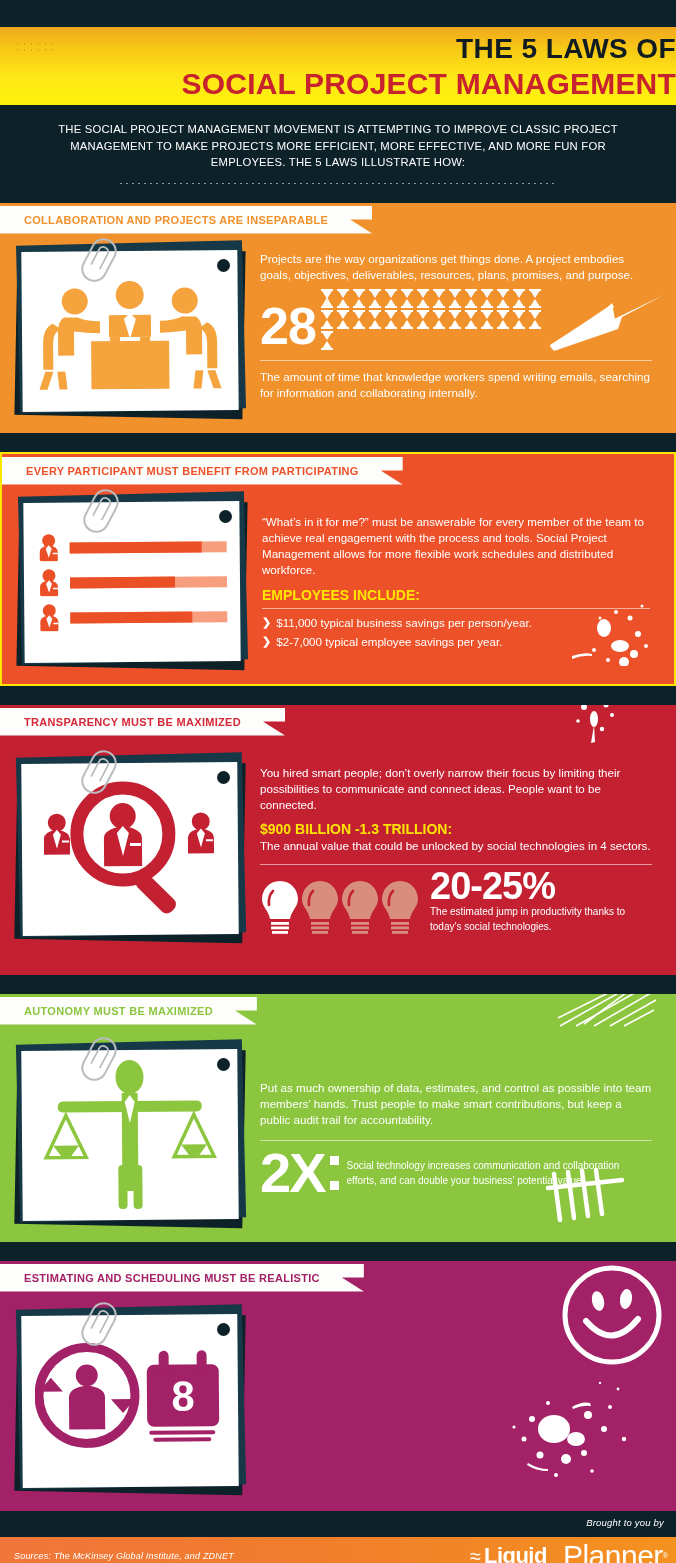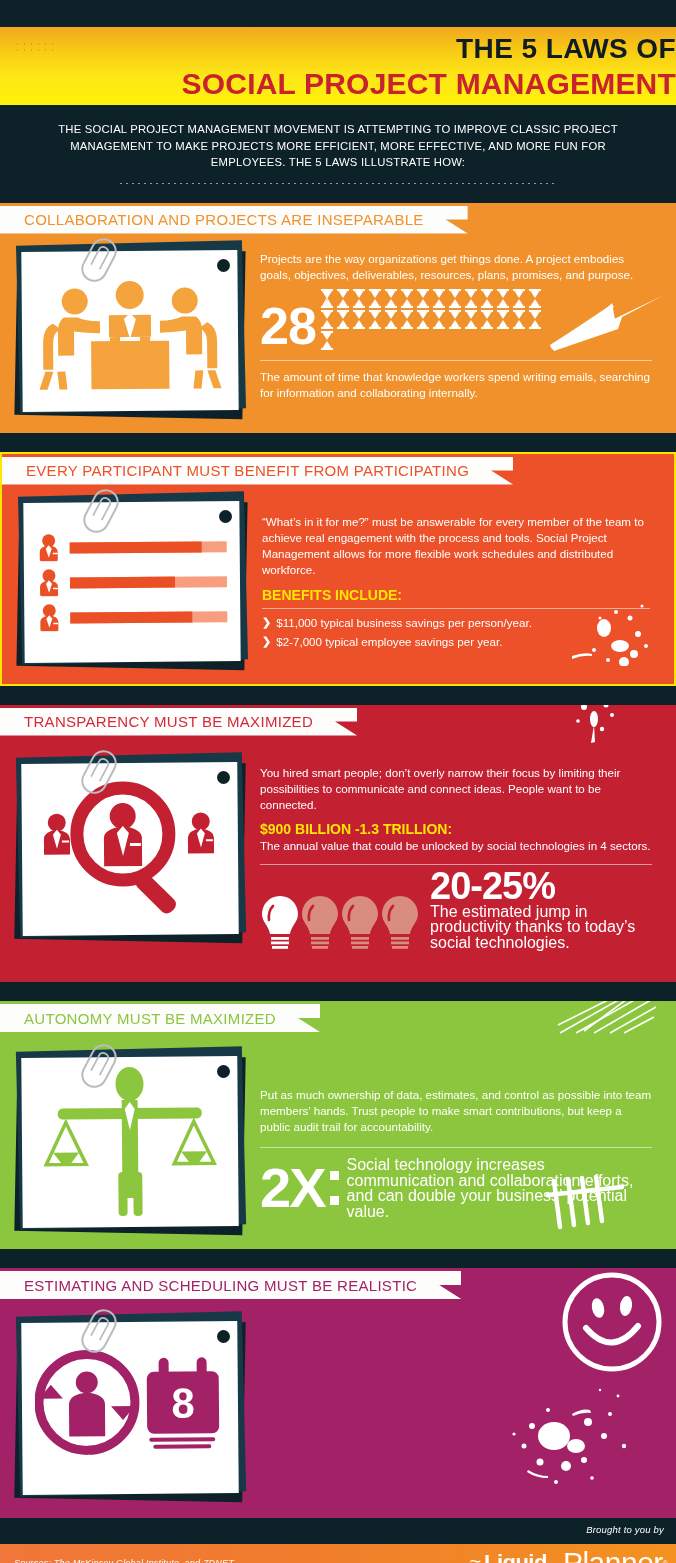--- a/index.html
+++ b/index.html
@@ -53,21 +53,21 @@
 
   .ribbon-wrap { position:relative; height:34px; }
   .ribbon {
     position:absolute; left:0; top:3px; height:28px;
     background:#fdfdfb; display:flex; align-items:center;
     padding:0 44px 0 24px;
     -webkit-clip-path:polygon(0 0, 100% 0, 100% 50%, calc(100% - 22px) 50%, 100% 100%, 0 100%);
     clip-path:polygon(0 0, 100% 0, 100% 50%, calc(100% - 22px) 50%, 100% 100%, 0 100%);
     box-shadow:0 1px 2px rgba(0,0,0,.10);
   }
-  .ribbon span { font-size:15px; font-weight:normal; letter-spacing:.3px; white-space:nowrap; }
+  .ribbon span { font-size:11px; font-weight:bold; letter-spacing:.3px; white-space:nowrap; }
 
   .sec-body { display:flex; padding:4px 14px 0 14px; }
 
   
   .card-area { width:238px; flex:0 0 238px; position:relative; padding-top:2px; }
   .card-stack { position:relative; width:232px; height:176px; }
   .card-back {
     position:absolute; left:4px; top:0; width:226px; height:168px;
     background:#163847; transform:rotate(-1.4deg);
   }
@@ -120,21 +120,21 @@
   .bar-track { height:11px; background:#f79e7e; flex:1 1 auto; margin-left:3px; }
   .bar-fill { height:11px; background:#ea4f25; }
   .splat1 { position:absolute; right:8px; bottom:4px; width:110px; height:90px; }
 
   
   .s3 { background:#c32032; padding-bottom:30px; }
   .s3 .ribbon span { color:#d6283a; }
   .bulbrow { display:flex; align-items:flex-end; margin-top:4px; }
   .bulb { width:40px; height:58px; }
   .pct { font-size:38px; font-weight:bold; line-height:34px; letter-spacing:-1px; }
-  .pctsub { font-size:16px; line-height:15.5px; margin-top:1px; }
+  .pctsub { font-size:10px; line-height:15.5px; margin-top:1px; }
   .splat3 { position:absolute; right:48px; top:-8px; width:64px; height:58px; }
 
   
   .s4 { background:#8cc63e; padding-bottom:14px; }
   .s4 .ribbon span { color:#8cc63e; }
   .twox { font-size:56px; font-weight:bold; line-height:48px; letter-spacing:-2px; }
   .colon-sq { width:9px; height:9px; background:#fff; }
   .scribble { position:absolute; right:16px; top:-26px; width:106px; height:62px; }
   .tally { position:absolute; right:34px; bottom:2px; width:82px; height:60px; }
 
@@ -543,21 +543,21 @@
                 </span>
               </div>
             </span>
           </div>
           <div class="clip"></div>
           <div class="dot"></div>
         </div>
       </div>
       <div class="txt-area" style="padding-top:22px;">
         <div class="body-txt">“What’s in it for me?” must be answerable for every member of the team  to achieve real engagement with the process and tools. Social Project Management allows for more flexible work schedules and distributed workforce.</div>
-        <div class="hl" style="margin-top:9px;">BENEFITS INCLUDE:</div>
+        <div class="hl" style="margin-top:9px;">EMPLOYEES INCLUDE:</div>
         <div class="hr" style="margin:5px 0 4px 0;"></div>
         <div class="bullets">
           <div class="bullet">
             <span class="chev">❯</span>
             <span>$11,000 typical business savings per person/year.</span>
           </div>
           <div class="bullet">
             <span class="chev">❯</span>
             <span>$2-7,000 typical employee savings per year.</span>
           </div>

